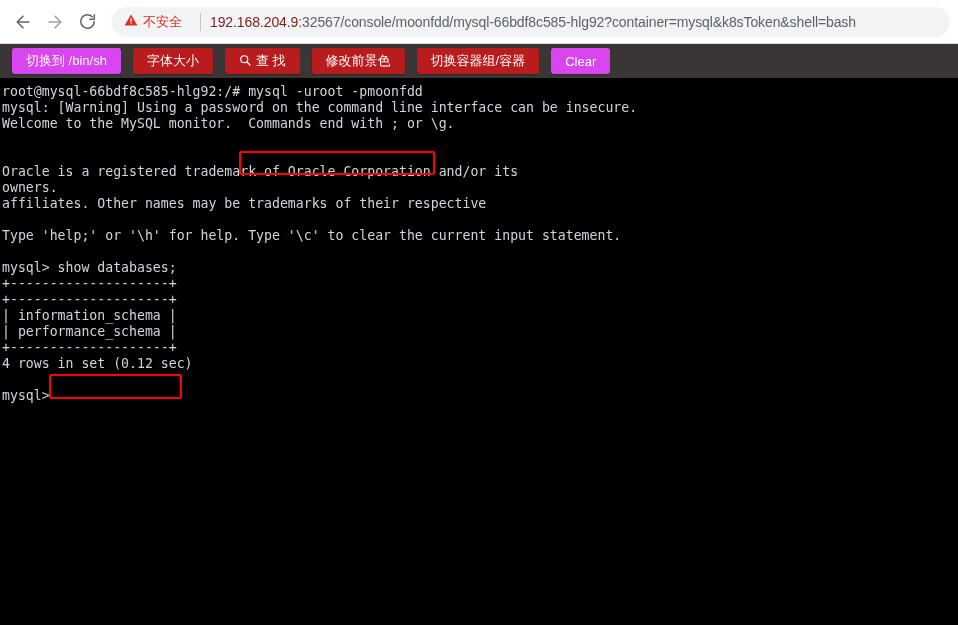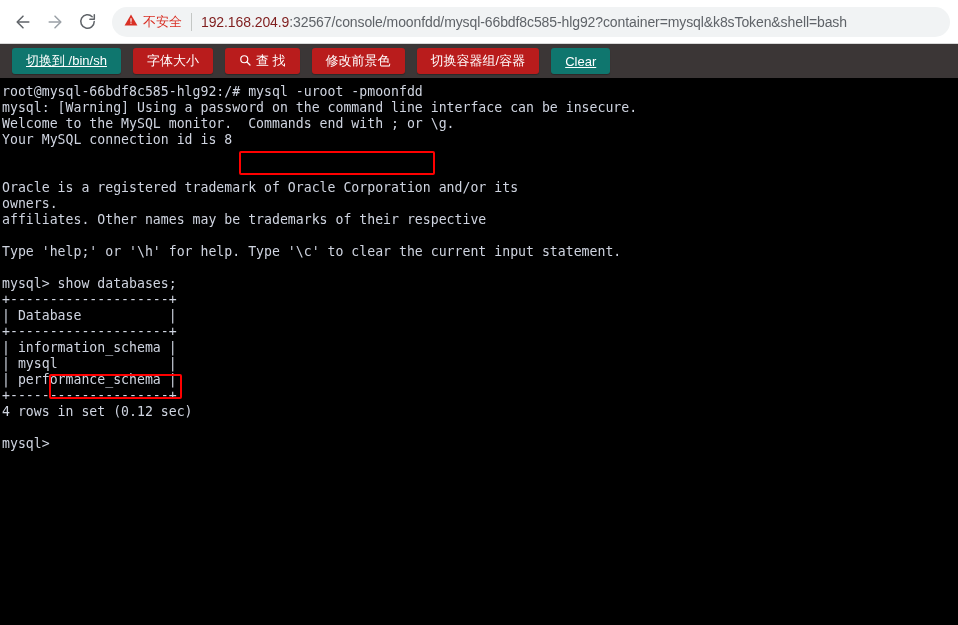--- a/index.html
+++ b/index.html
@@ -48,21 +48,21 @@
     align-items: center;
     margin-left: 8px;
     padding: 0 12px;
     box-sizing: border-box;
     overflow: hidden;
   }
   .security-chip {
     display: flex;
     align-items: center;
     flex: 0 0 auto;
-    padding-right: 9px;
+    padding-right: 18px;
     margin-right: 9px;
     border-right: 1px solid #c4c7c5;
     height: 18px;
   }
   .warn-icon {
     margin-right: 5px;
     display: block;
   }
   .security-text {
     color: #d93025;
@@ -98,21 +98,21 @@
     font-size: 13px;
     font-family: "Liberation Sans", sans-serif;
     padding: 0 14px;
     margin-right: 12px;
     cursor: pointer;
     display: flex;
     align-items: center;
     white-space: nowrap;
     box-shadow: 0 1px 1px rgba(0,0,0,0.25);
   }
-  .tb-btn.dim { background: #0f766e; text-decoration: underline; }
+  .tb-btn.dim { background: #d946ef; }
   .tb-btn .mag {
     margin-right: 5px;
     display: inline-block;
   }
 
   
   .terminal {
     position: relative;
     background: #000000;
     height: 547px;
@@ -230,35 +230,32 @@
   <button class="tb-btn dim">
     <span>Clear</span>
   </button>
 </div>
 
 <div class="terminal">
   <div id="term-lines">
       <div class="term-line">root@mysql-66bdf8c585-hlg92:/# mysql -uroot -pmoonfdd</div>
       <div class="term-line">mysql: [Warning] Using a password on the command line interface can be insecure.</div>
       <div class="term-line">Welcome to the MySQL monitor.  Commands end with ; or \g.</div>
-      <div class="term-line">Your MySQL connection id is 8</div>
       <div class="term-line blank"> </div>
       <div class="term-line blank"> </div>
       <div class="term-line">Oracle is a registered trademark of Oracle Corporation and/or its</div>
       <div class="term-line">owners.</div>
       <div class="term-line">affiliates. Other names may be trademarks of their respective</div>
       <div class="term-line blank"> </div>
       <div class="term-line">Type 'help;' or '\h' for help. Type '\c' to clear the current input statement.</div>
       <div class="term-line blank"> </div>
       <div class="term-line">mysql&gt; show databases;</div>
       <div class="term-line">+--------------------+</div>
-      <div class="term-line">| Database           |</div>
       <div class="term-line">+--------------------+</div>
       <div class="term-line">| information_schema |</div>
-      <div class="term-line">| mysql              |</div>
       <div class="term-line">| performance_schema |</div>
       <div class="term-line">+--------------------+</div>
       <div class="term-line">4 rows in set (0.12 sec)</div>
       <div class="term-line blank"> </div>
       <div class="term-line">mysql&gt;</div>
     </div>
 
   <div class="hl-box" id="hl-cmd1"></div>
   <div class="hl-box" id="hl-cmd2"></div>
 </div>

